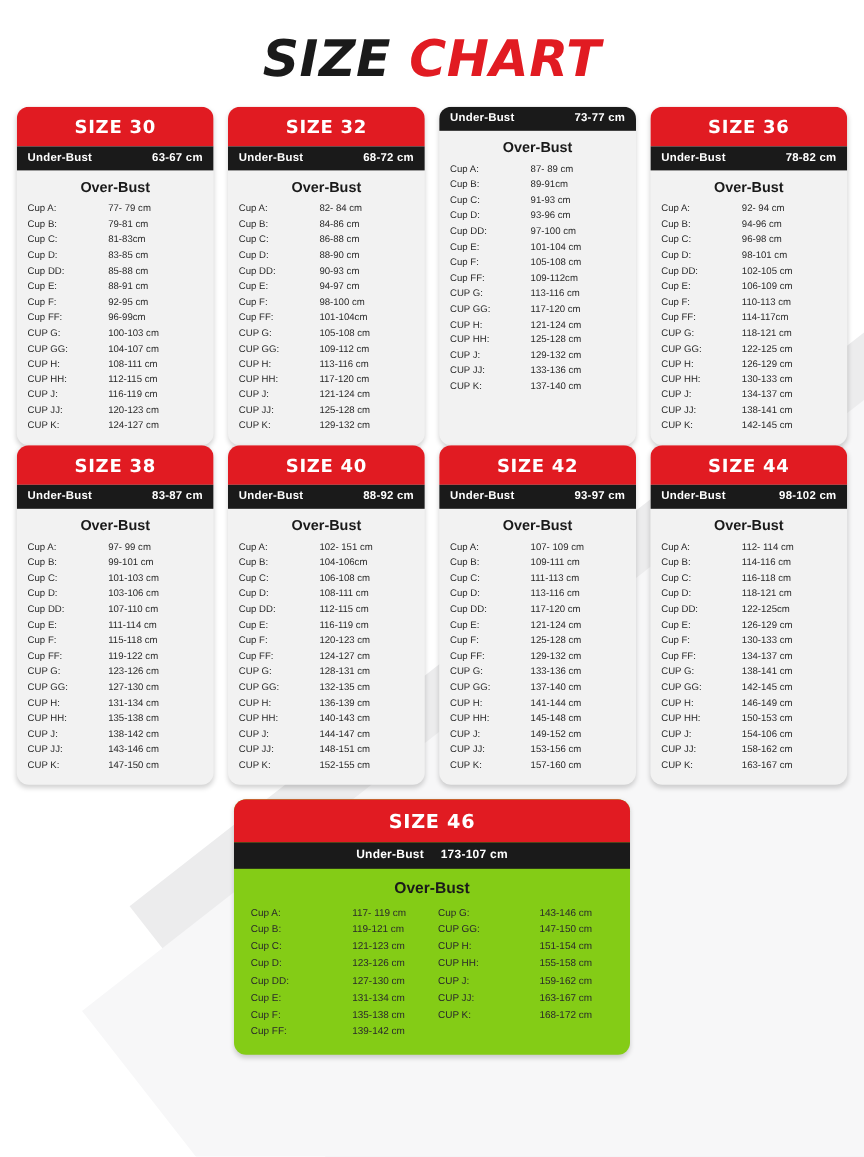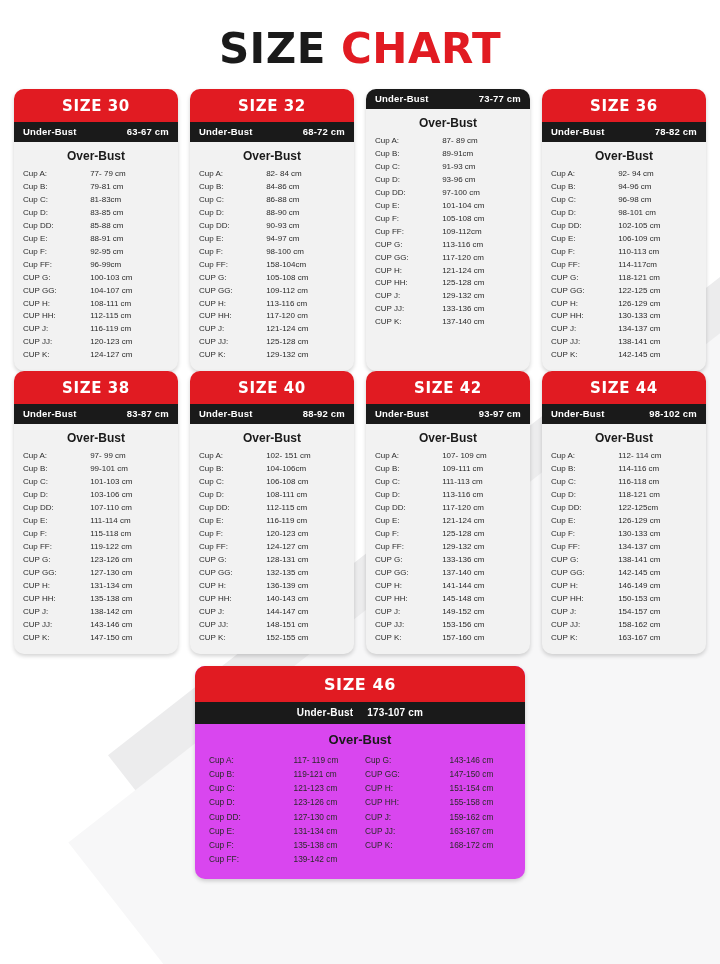--- a/index.html
+++ b/index.html
@@ -34,20 +34,21 @@
   }
   .content { position: relative; z-index: 2; }
 
   .title {
     text-align: center;
     padding-top: 24px;
     font-size: 42px;
     font-weight: bold;
     letter-spacing: 0.5px;
     font-family: "DejaVu Sans", sans-serif;
+    font-style: italic;
   }
   .title .t1 { color: #1a1a1a; }
   .title .t2 { color: #e11b22; }
 
   .grid {
     display: flex;
     flex-wrap: wrap;
     justify-content: center;
     gap: 0 12px;
     padding: 16px 14px 0 14px;
@@ -95,21 +96,21 @@
     color: #2a2a2a;
     line-height: 1.62;
   }
   .row .cup { width: 46%; }
   .row .meas { width: 54%; }
 
   
   .card-wide {
     width: 330px;
     margin: 12px auto 0 auto;
-    background: #d946ef;
+    background: #84cc16;
     border-radius: 10px;
     overflow: hidden;
     box-shadow: 0 2px 4px rgba(0,0,0,0.18);
   }
   .card-wide .card-head { font-size: 16px; padding: 9px 0 8px 0; }
   .card-wide .card-sub { justify-content: center; gap: 14px; padding: 5px 9px 6px 9px; font-size: 10px; }
   .card-wide .over-title { font-size: 13px; padding: 8px 0 6px 0; }
   .wide-cols { display: flex; padding: 0 14px 12px 14px; gap: 10px; }
   .wide-cols .rows { flex: 1; padding: 0; }
   .wide-cols .row { font-size: 8.3px; line-height: 1.72; }
@@ -230,21 +231,21 @@
             <div class="row">
               <span class="cup">Cup E:</span>
               <span class="meas">94-97 cm</span>
             </div>
             <div class="row">
               <span class="cup">Cup F:</span>
               <span class="meas">98-100 cm</span>
             </div>
             <div class="row">
               <span class="cup">Cup FF:</span>
-              <span class="meas">158-104cm</span>
+              <span class="meas">101-104cm</span>
             </div>
             <div class="row">
               <span class="cup">CUP G:</span>
               <span class="meas">105-108 cm</span>
             </div>
             <div class="row">
               <span class="cup">CUP GG:</span>
               <span class="meas">109-112 cm</span>
             </div>
             <div class="row">
@@ -669,21 +670,21 @@
             <div class="row">
               <span class="cup">CUP H:</span>
               <span class="meas">146-149 cm</span>
             </div>
             <div class="row">
               <span class="cup">CUP HH:</span>
               <span class="meas">150-153 cm</span>
             </div>
             <div class="row">
               <span class="cup">CUP J:</span>
-              <span class="meas">154-157 cm</span>
+              <span class="meas">154-106 cm</span>
             </div>
             <div class="row">
               <span class="cup">CUP JJ:</span>
               <span class="meas">158-162 cm</span>
             </div>
             <div class="row">
               <span class="cup">CUP K:</span>
               <span class="meas">163-167 cm</span>
             </div>
           </div>

